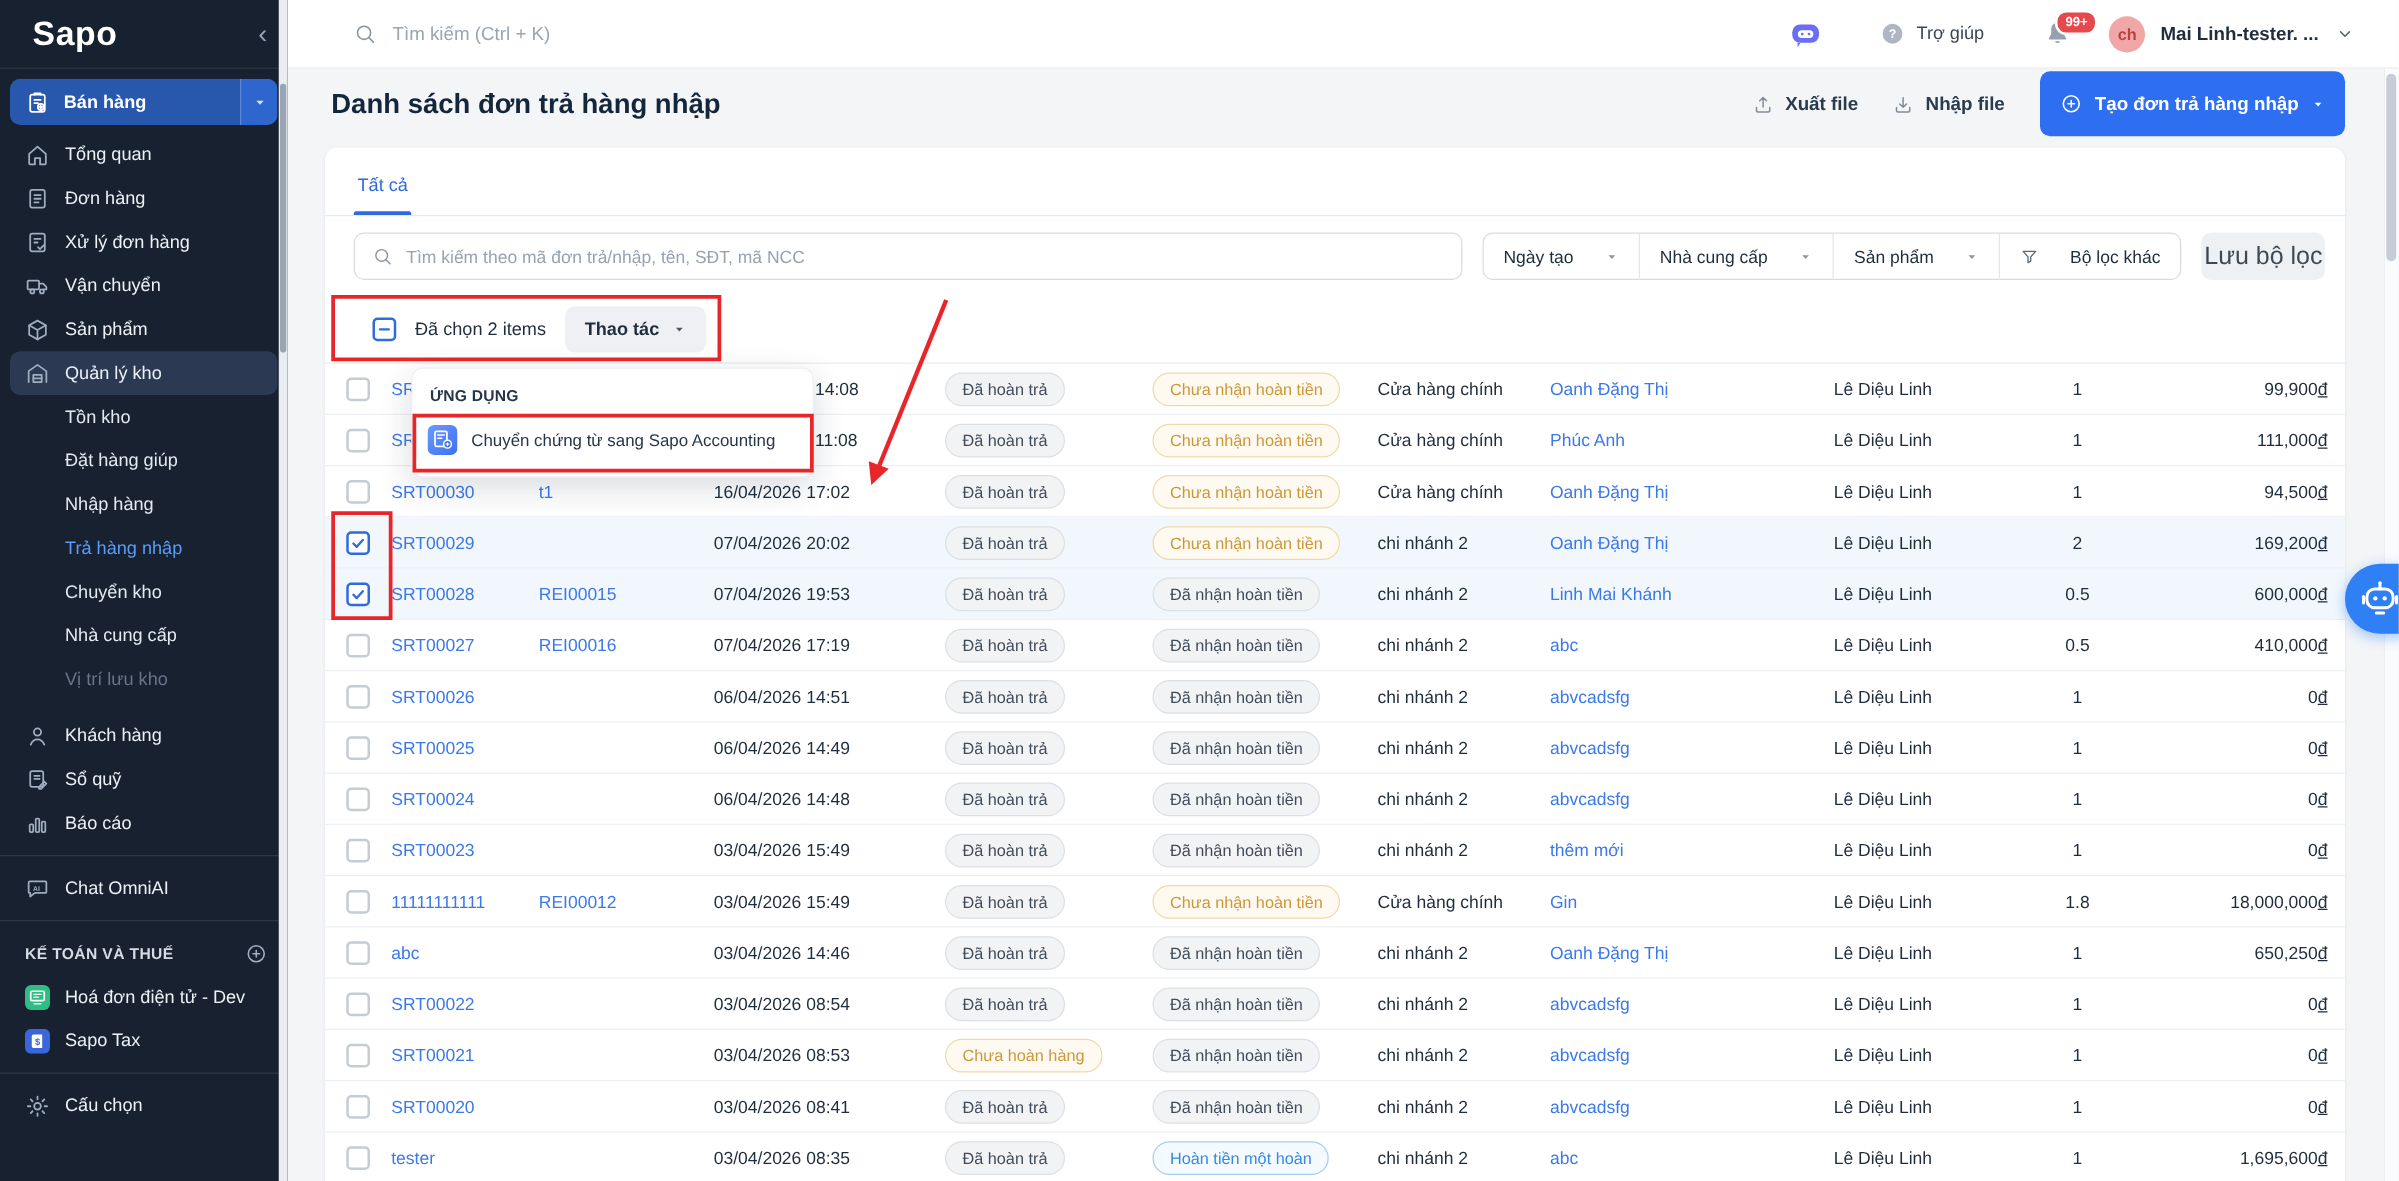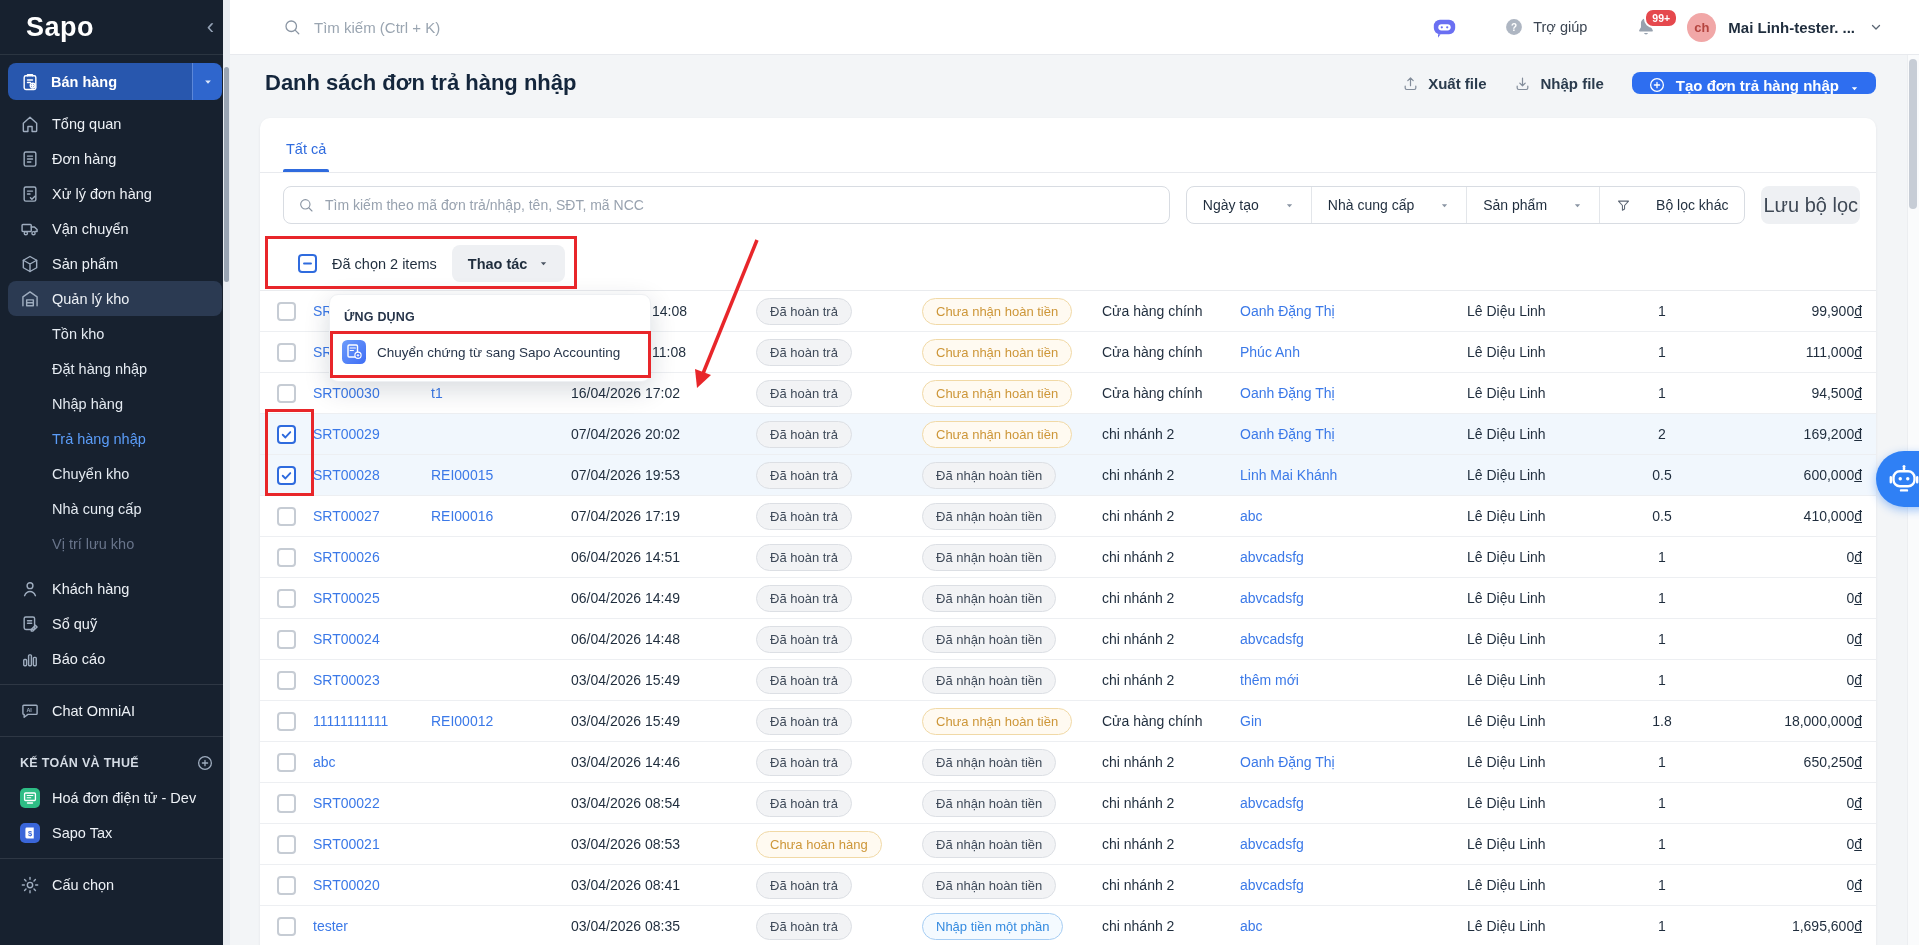--- a/index.html
+++ b/index.html
@@ -45,21 +45,21 @@
   .tb-user { font-size:15px; font-weight:700; color:#1f2d3d; margin-right:14px; cursor:pointer; }
   .tb-caret { width:14px; height:14px; color:#5a6573; cursor:pointer; }
 
   
   .main { position:absolute; left:230px; top:55px; right:0; bottom:0; background:#f3f5f7; }
   .page-head { position:absolute; left:35px; top:9px; right:43px; height:38px; display:flex; align-items:center; }
   .page-title { font-size:22px; font-weight:700; color:#14263c; }
   .ph-actions { margin-left:auto; display:flex; align-items:center; gap:28px; }
   .file-btn { display:flex; align-items:center; gap:9px; font-size:15px; font-weight:600; color:#2a3b4d; cursor:pointer; }
   .file-btn .ic { width:17px; height:17px; color:#828c9a; }
-  .create-btn { height:22px; background:#2e6ef0; border-radius:8px; color:#fff; display:flex; align-items:flex-end; gap:10px; padding:0 16px; font-size:15px; font-weight:700; cursor:pointer; }
+  .create-btn { height:52px; background:#2e6ef0; border-radius:8px; color:#fff; display:flex; align-items:center; gap:10px; padding:0 16px; font-size:15px; font-weight:700; cursor:pointer; }
   .create-btn .ic { width:18px; height:18px; }
   .create-btn .caret { width:11px; height:11px; }
 
   .card { position:absolute; left:30px; top:63px; right:43px; height:840px; background:#fff; border-radius:10px; box-shadow:0 1px 3px rgba(16,30,54,.07); }
   .tabs { height:55px; border-bottom:1px solid #e8eaee; display:flex; align-items:flex-end; padding:0 23px; }
   .tab { padding:0 3px 15px; font-size:14.5px; font-weight:500; color:#2f6bde; position:relative; cursor:pointer; }
   .tab::after { content:""; position:absolute; left:0; right:0; bottom:0; height:3px; background:#2f6bde; border-radius:2px 2px 0 0; }
 
   .filterbar { display:flex; align-items:center; gap:16px; padding:13px 16px 13px 23px; }
   .f-search { flex:1; height:38px; border:1px solid #d8dce2; border-radius:8px; display:flex; align-items:center; gap:11px; padding:0 14px; font-size:14px; color:#98a2af; cursor:text; }
@@ -201,21 +201,21 @@
         <span class="ic" style="width: 20px; height: 20px;">
           <svg viewBox="0 0 24 24" fill="none" stroke="currentColor" stroke-width="1.7" stroke-linecap="round" stroke-linejoin="round">
             <path d="M3.5 20V9.5L12 3.5l8.5 6V20"></path>
             <rect x="8" y="13" width="8" height="7"></rect>
             <path d="M8 16.5h8"></path>
           </svg>
         </span>
         <span>Quản lý kho</span>
       </div>
       <div class="sb-sub">Tồn kho</div>
-      <div class="sb-sub">Đặt hàng nhập</div>
+      <div class="sb-sub">Đặt hàng giúp</div>
       <div class="sb-sub">Nhập hàng</div>
       <div class="sb-sub active">Trả hàng nhập</div>
       <div class="sb-sub">Chuyển kho</div>
       <div class="sb-sub">Nhà cung cấp</div>
       <div class="sb-sub disabled">Vị trí lưu kho</div>
       <div class="sb-gap"></div>
       <div class="sb-item">
         <span class="ic" style="width: 20px; height: 20px;">
           <svg viewBox="0 0 24 24" fill="none" stroke="currentColor" stroke-width="1.7" stroke-linecap="round" stroke-linejoin="round">
             <circle cx="12" cy="8" r="3.5"></circle>
@@ -695,21 +695,21 @@
           <div class="c-amt"><span>0</span><span class="dong">đ</span></div>
         </div>
         <div class="trow">
           <div class="c-check">
             <div class="cbx"></div>
           </div>
           <div class="c-code"><span class="link">tester</span></div>
           <div class="c-rei"><span></span></div>
           <div class="c-date"><span>03/04/2026 08:35</span></div>
           <div class="c-st1"><span class="pill gray">Đã hoàn trả</span></div>
-          <div class="c-st2"><span class="pill blue">Nhập tiền một phần</span></div>
+          <div class="c-st2"><span class="pill blue">Hoàn tiền một hoàn</span></div>
           <div class="c-loc"><span>chi nhánh 2</span></div>
           <div class="c-sup"><span class="link">abc</span></div>
           <div class="c-staff"><span>Lê Diệu Linh</span></div>
           <div class="c-qty"><span>1</span></div>
           <div class="c-amt"><span>1,695,600</span><span class="dong">đ</span></div>
         </div>
       </div>
   </div>
 </div>
 

